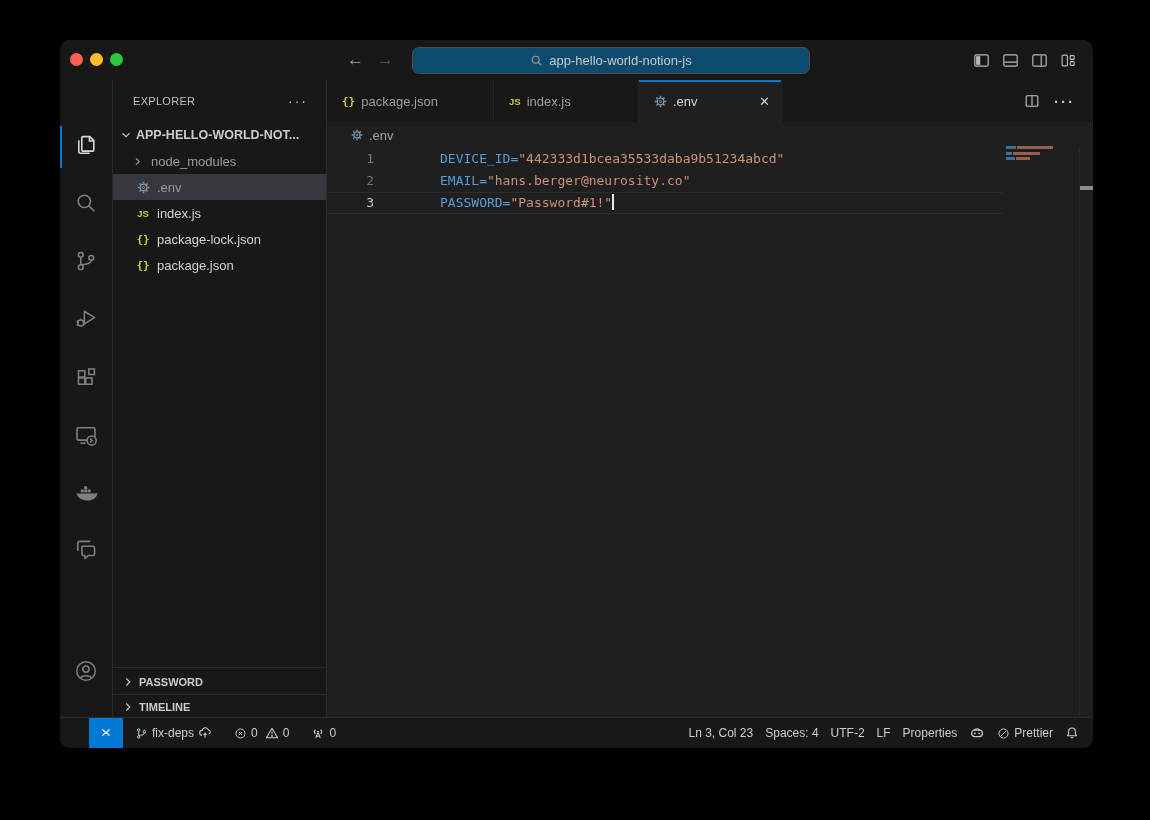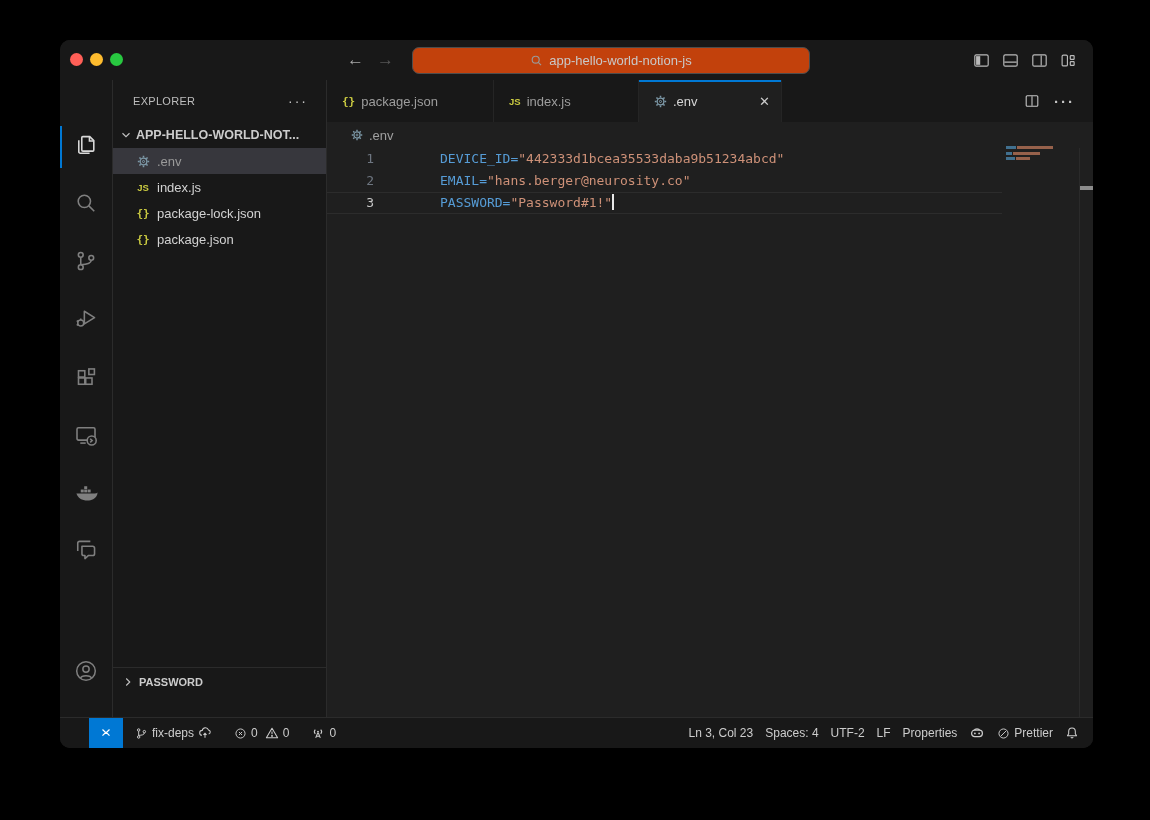--- a/index.html
+++ b/index.html
@@ -7,21 +7,21 @@
        font-family:"Liberation Sans","DejaVu Sans",sans-serif;-webkit-font-smoothing:antialiased;}
   .window{position:absolute;left:60px;top:40px;width:1033px;height:708px;background:#1f1f1f;
           border-radius:10px;overflow:hidden;}
   
   .titlebar{position:absolute;top:0;left:0;right:0;height:40px;background:#181818;border-bottom:1px solid #2b2b2b;}
   .traffic{position:absolute;left:10px;top:13px;display:flex;gap:7px;}
   .tl{width:13px;height:13px;border-radius:50%;}
   .tl.red{background:#ff5f57}.tl.yellow{background:#febc2e}.tl.green{background:#28c840}
   .nav-arrow{position:absolute;top:0;height:40px;display:flex;align-items:center;font-size:17px;}
   .nav-back{left:287px;color:#a8a8a8}.nav-fwd{left:317px;color:#565656}
-  .cmd-center{position:absolute;left:352px;top:7px;width:396px;height:25px;background:#c2410c;
+  .cmd-center{position:absolute;left:352px;top:7px;width:396px;height:25px;background:#0c4a6e;
               border:1px solid #4d4d4d;border-radius:7px;display:flex;align-items:center;justify-content:center;
               gap:6px;color:#c9c9c9;font-size:13px;}
   .layout-controls{position:absolute;right:16px;top:0;height:40px;display:flex;align-items:center;gap:12px;color:#b9b9b9;}
   .layout-controls svg{display:block}
   
   .main{position:absolute;top:40px;left:0;right:0;bottom:30px;display:flex;}
   
   .activitybar{width:52px;background:#181818;border-right:1px solid #2b2b2b;position:relative;flex:none;}
   .ab-item{position:absolute;left:0;width:52px;height:48px;display:flex;align-items:center;justify-content:center;color:#7f7f7f;}
   .ab-item.active{color:#d7d7d7;}
@@ -247,20 +247,28 @@
       <div class="root-row">
         <span style="display:flex">
           <svg width="14" height="14" viewBox="0 0 16 16" fill="none" stroke="#c2c2c2" stroke-width="1.3">
               <path d="M4 6l4 4 4-4"></path>
             </svg>
         </span>
         <span>APP-HELLO-WORLD-NOT...</span>
       </div>
 
       <div class="files">
+        <div class="frow">
+          <span class="chev" style="margin-left:16px">
+            <svg width="13" height="13" viewBox="0 0 16 16" fill="none" stroke="#b0b0b0" stroke-width="1.3">
+                <path d="M6 4l4 4-4 4"></path>
+              </svg>
+          </span>
+          <span class="fname dim">node_modules</span>
+        </div>
         <div class="frow selected">
           <span class="ficon" style="color:#7d99a8">
             <svg width="13" height="13" viewBox="0 0 16 16" fill="none" stroke="currentColor">
                 <circle cx="8" cy="8" r="4.1" stroke-width="1.6"></circle>
                 <circle cx="8" cy="8" r="1.3" stroke-width="1.2"></circle>
                 <g stroke-width="1.9">
                   <path d="M8 1v2.2M8 12.8V15M1 8h2.2M12.8 8H15M3 3l1.6 1.6M11.4 11.4L13 13M13 3l-1.6 1.6M4.6 11.4L3 13"></path>
                 </g>
               </svg>
           </span>
@@ -280,20 +288,28 @@
         </div>
       </div>
 
       <div class="sb-section sb-outline">
         <span style="display:flex">
           <svg width="14" height="14" viewBox="0 0 16 16" fill="none" stroke="#c2c2c2" stroke-width="1.3">
               <path d="M6 4l4 4-4 4"></path>
             </svg>
         </span>
         <span>PASSWORD</span>
+      </div>
+      <div class="sb-section sb-timeline">
+        <span style="display:flex">
+          <svg width="14" height="14" viewBox="0 0 16 16" fill="none" stroke="#c2c2c2" stroke-width="1.3">
+              <path d="M6 4l4 4-4 4"></path>
+            </svg>
+        </span>
+        <span>TIMELINE</span>
       </div>
     </div>
 
     <div class="egroup">
       <div class="tabstrip">
         <div class="tab" style="width:167px">
           <span class="glyph-braces">{}</span>
           <span>package.json</span>
         </div>
         <div class="tab" style="width:145px">

